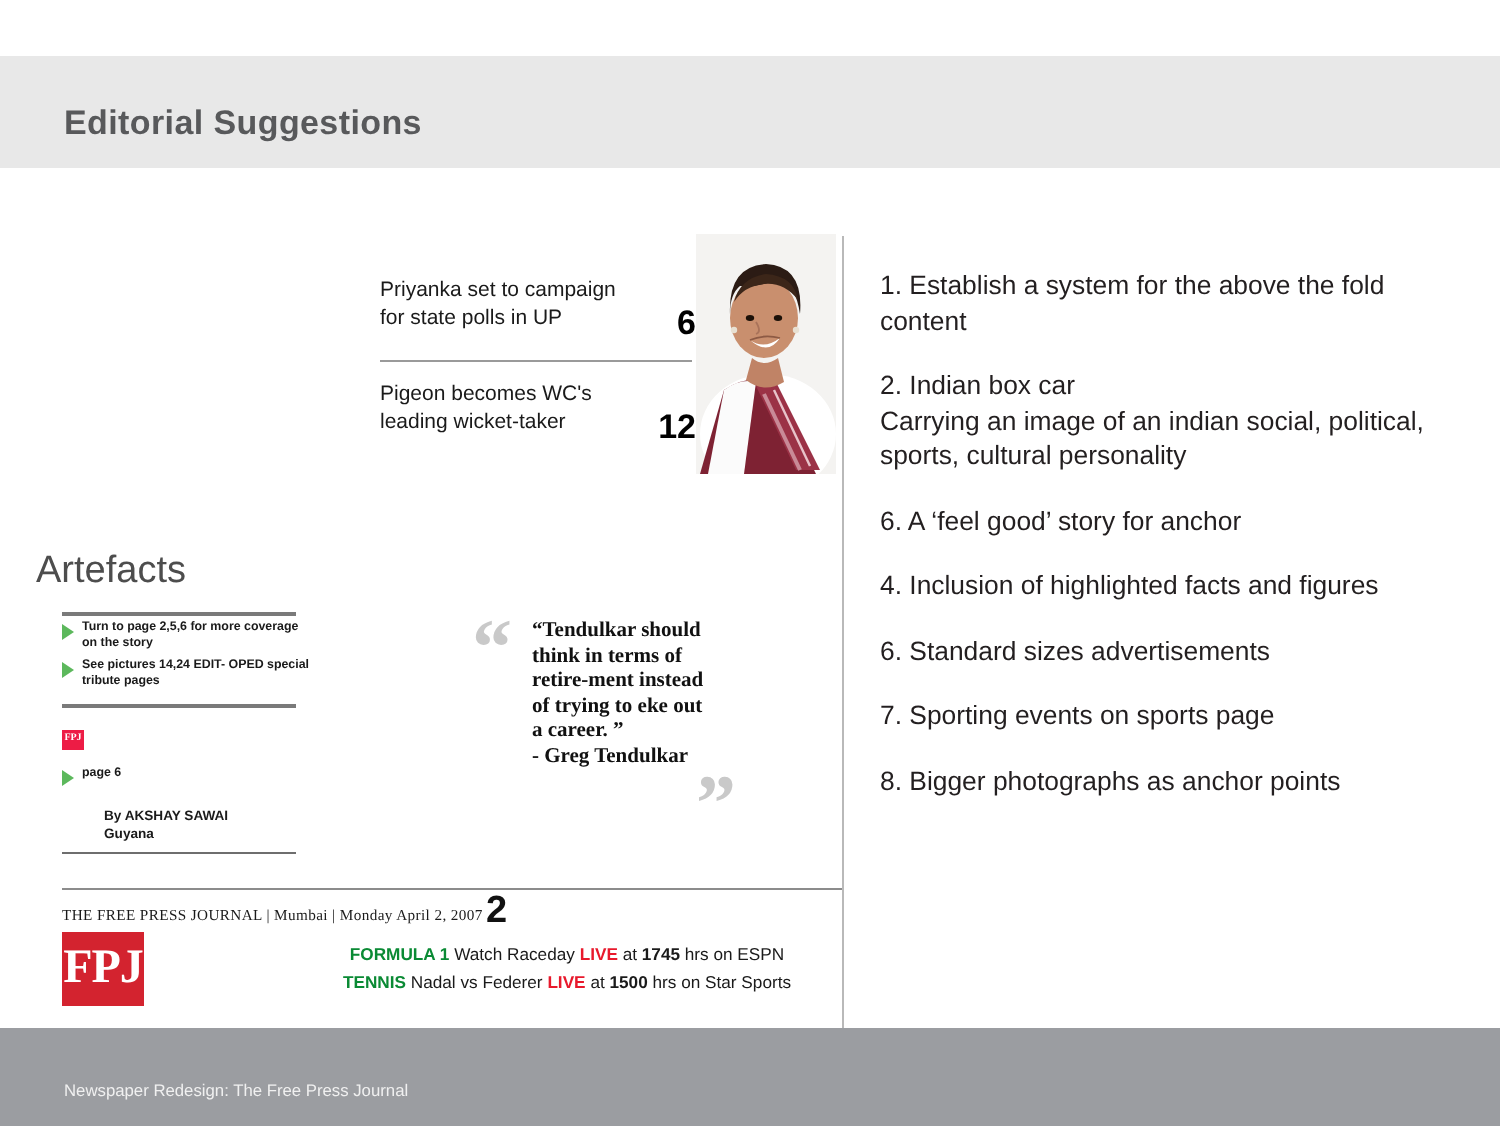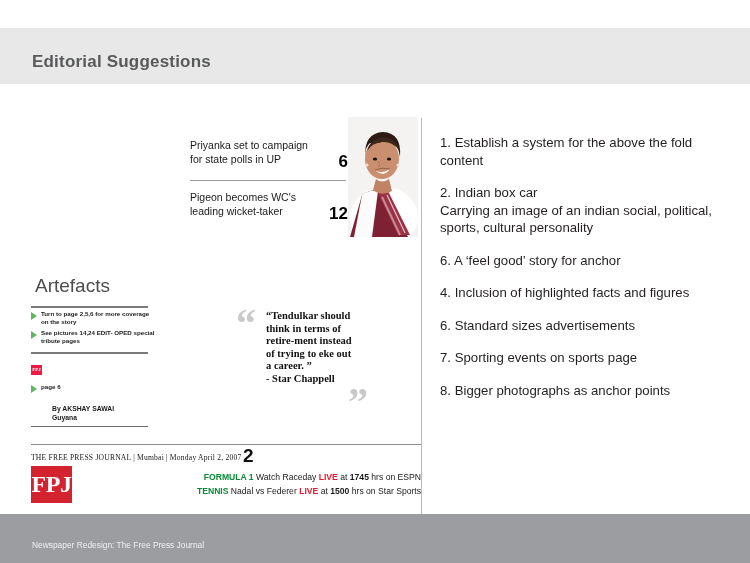--- a/index.html
+++ b/index.html
@@ -83,21 +83,21 @@
     left: 348px; top: 5px;
     width: 70px; height: 120px;
     overflow: hidden;
     background: #f2f2f2;
   }
   .portrait svg { display: block; }
 
   
   .artefacts-title {
     position: absolute;
-    left: 35px; top: 163px;
+    left: 18px; top: 163px;
     font-size: 19px;
     color: #4d4d4d;
     font-family: "Liberation Sans", sans-serif;
   }
   .art-rule-top {
     position: absolute;
     left: 31px; top: 194px;
     width: 117px; height: 2px;
     background: #7a7a7a;
   }
@@ -252,21 +252,21 @@
     font-weight: bold;
     font-size: 24px;
     line-height: 37px;
     text-align: center;
     letter-spacing: -0.5px;
   }
   .ticker {
     position: absolute;
     left: 146px; top: 358px;
     width: 275px;
-    text-align: right;
+    text-align: center;
     font-size: 8.6px;
     line-height: 14px;
     color: #1a1a1a;
     font-family: "Liberation Sans", sans-serif;
   }
   .tk-sport { color: #0a8a34; font-weight: bold; }
   .tk-live  { color: #e8192c; font-weight: bold; }
   .tk-b     { font-weight: bold; }
 
   
@@ -368,21 +368,21 @@
 
   <div class="byline">
     <div>By AKSHAY SAWAI</div>
     <div>Guyana</div>
   </div>
   <div class="byline-rule"></div>
 
   <div class="pullquote">
     <span class="pq-mark pq-open">“</span>
     <div class="pq-text">“Tendulkar should think in terms of retire-ment instead of trying to eke out a career. ”</div>
-    <div class="pq-attr">- Star Chappell</div>
+    <div class="pq-attr">- Greg Tendulkar</div>
     <span class="pq-mark pq-close">”</span>
   </div>
 
   <div class="masthead">
     <div class="masthead-rule"></div>
     <div class="masthead-row">
       <span class="masthead-text">THE FREE PRESS JOURNAL | Mumbai | Monday April 2, 2007</span>
       <span class="masthead-page">2</span>
     </div>
   </div>

